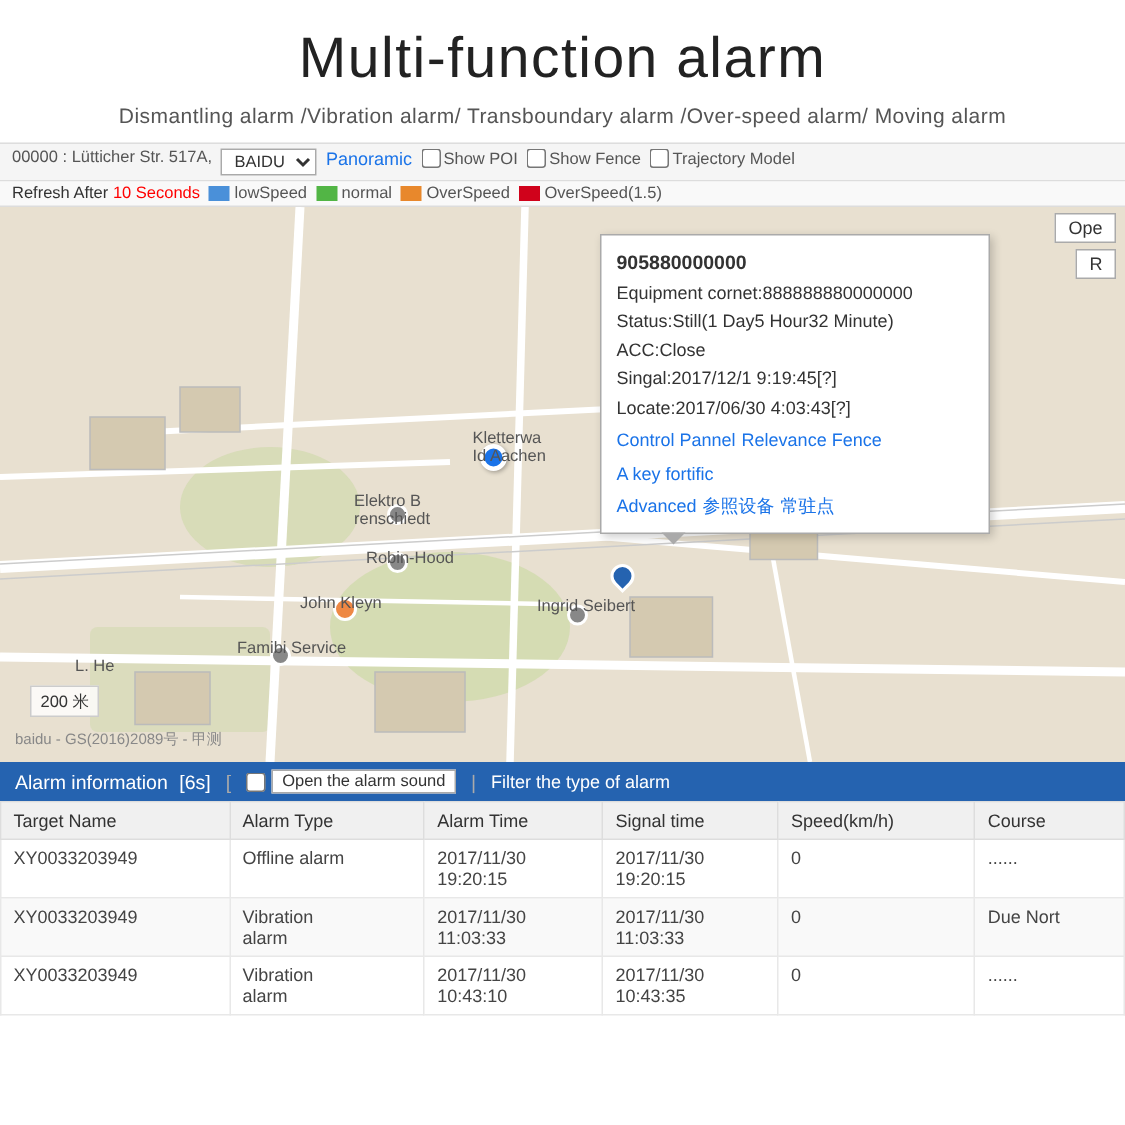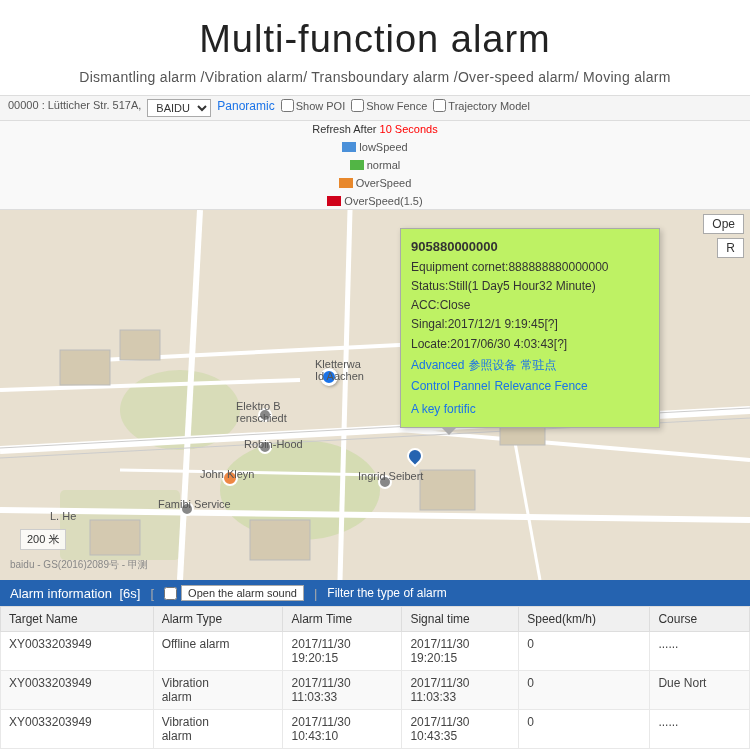--- a/index.html
+++ b/index.html
@@ -69,21 +69,20 @@
     
     .speed-legend {
       background: #f9f9f9;
       border-bottom: 1px solid #ddd;
       padding: 2px 8px;
       display: flex;
       align-items: center;
       font-size: 11px;
       color: #555;
       gap: 6px;
-      flex-direction: column;
     }
     .refresh-text { color: #333; font-size: 11px; }
     .refresh-num { color: #f00; }
     .legend-item { display: flex; align-items: center; gap: 3px; }
     .legend-dot {
       width: 14px; height: 10px; display: inline-block;
     }
     .dot-blue { background: #4a90d9; }
     .dot-green { background: #52b545; }
     .dot-orange { background: #e8882c; }
@@ -120,21 +119,21 @@
       font-size: 12px;
       cursor: pointer;
       color: #333;
     }
 
     
     .info-popup {
       position: absolute;
       top: 18px;
       left: 400px;
-      background: #bef264;
+      background: #ffffff;
       border: 1px solid #aaa;
       padding: 8px 10px;
       font-size: 12px;
       color: #333;
       width: 260px;
       box-shadow: 2px 2px 6px rgba(0,0,0,0.2);
       line-height: 1.6;
     }
     .info-popup::after {
       content: '';
@@ -354,28 +353,28 @@
   <button class="map-btn-r">R</button>
 
   <div class="info-popup">
     <div class="popup-id">905880000000</div>
     <div>Equipment cornet:888888880000000</div>
     <div>Status:Still(1 Day5 Hour32 Minute)</div>
     <div>ACC:Close</div>
     <div>Singal:2017/12/1 9:19:45[?]</div>
     <div>Locate:2017/06/30 4:03:43[?]</div>
     <div class="popup-links">
+      <span class="popup-link">Control Pannel</span>
+      <span class="popup-link">Relevance Fence</span>
+      <span class="popup-link">A key fortific</span>
+    </div>
+    <div class="popup-links">
       <span class="popup-link">Advanced</span>
       <span class="popup-link">参照设备</span>
       <span class="popup-link">常驻点</span>
-    </div>
-    <div class="popup-links">
-      <span class="popup-link">Control Pannel</span>
-      <span class="popup-link">Relevance Fence</span>
-      <span class="popup-link">A key fortific</span>
     </div>
   </div>
 
   <div class="scale-bar">
     <span>200 米</span>
   </div>
   <div class="baidu-copyright">baidu - GS(2016)2089号 - 甲测</div>
 </div>
 
 <div class="alarm-section">

